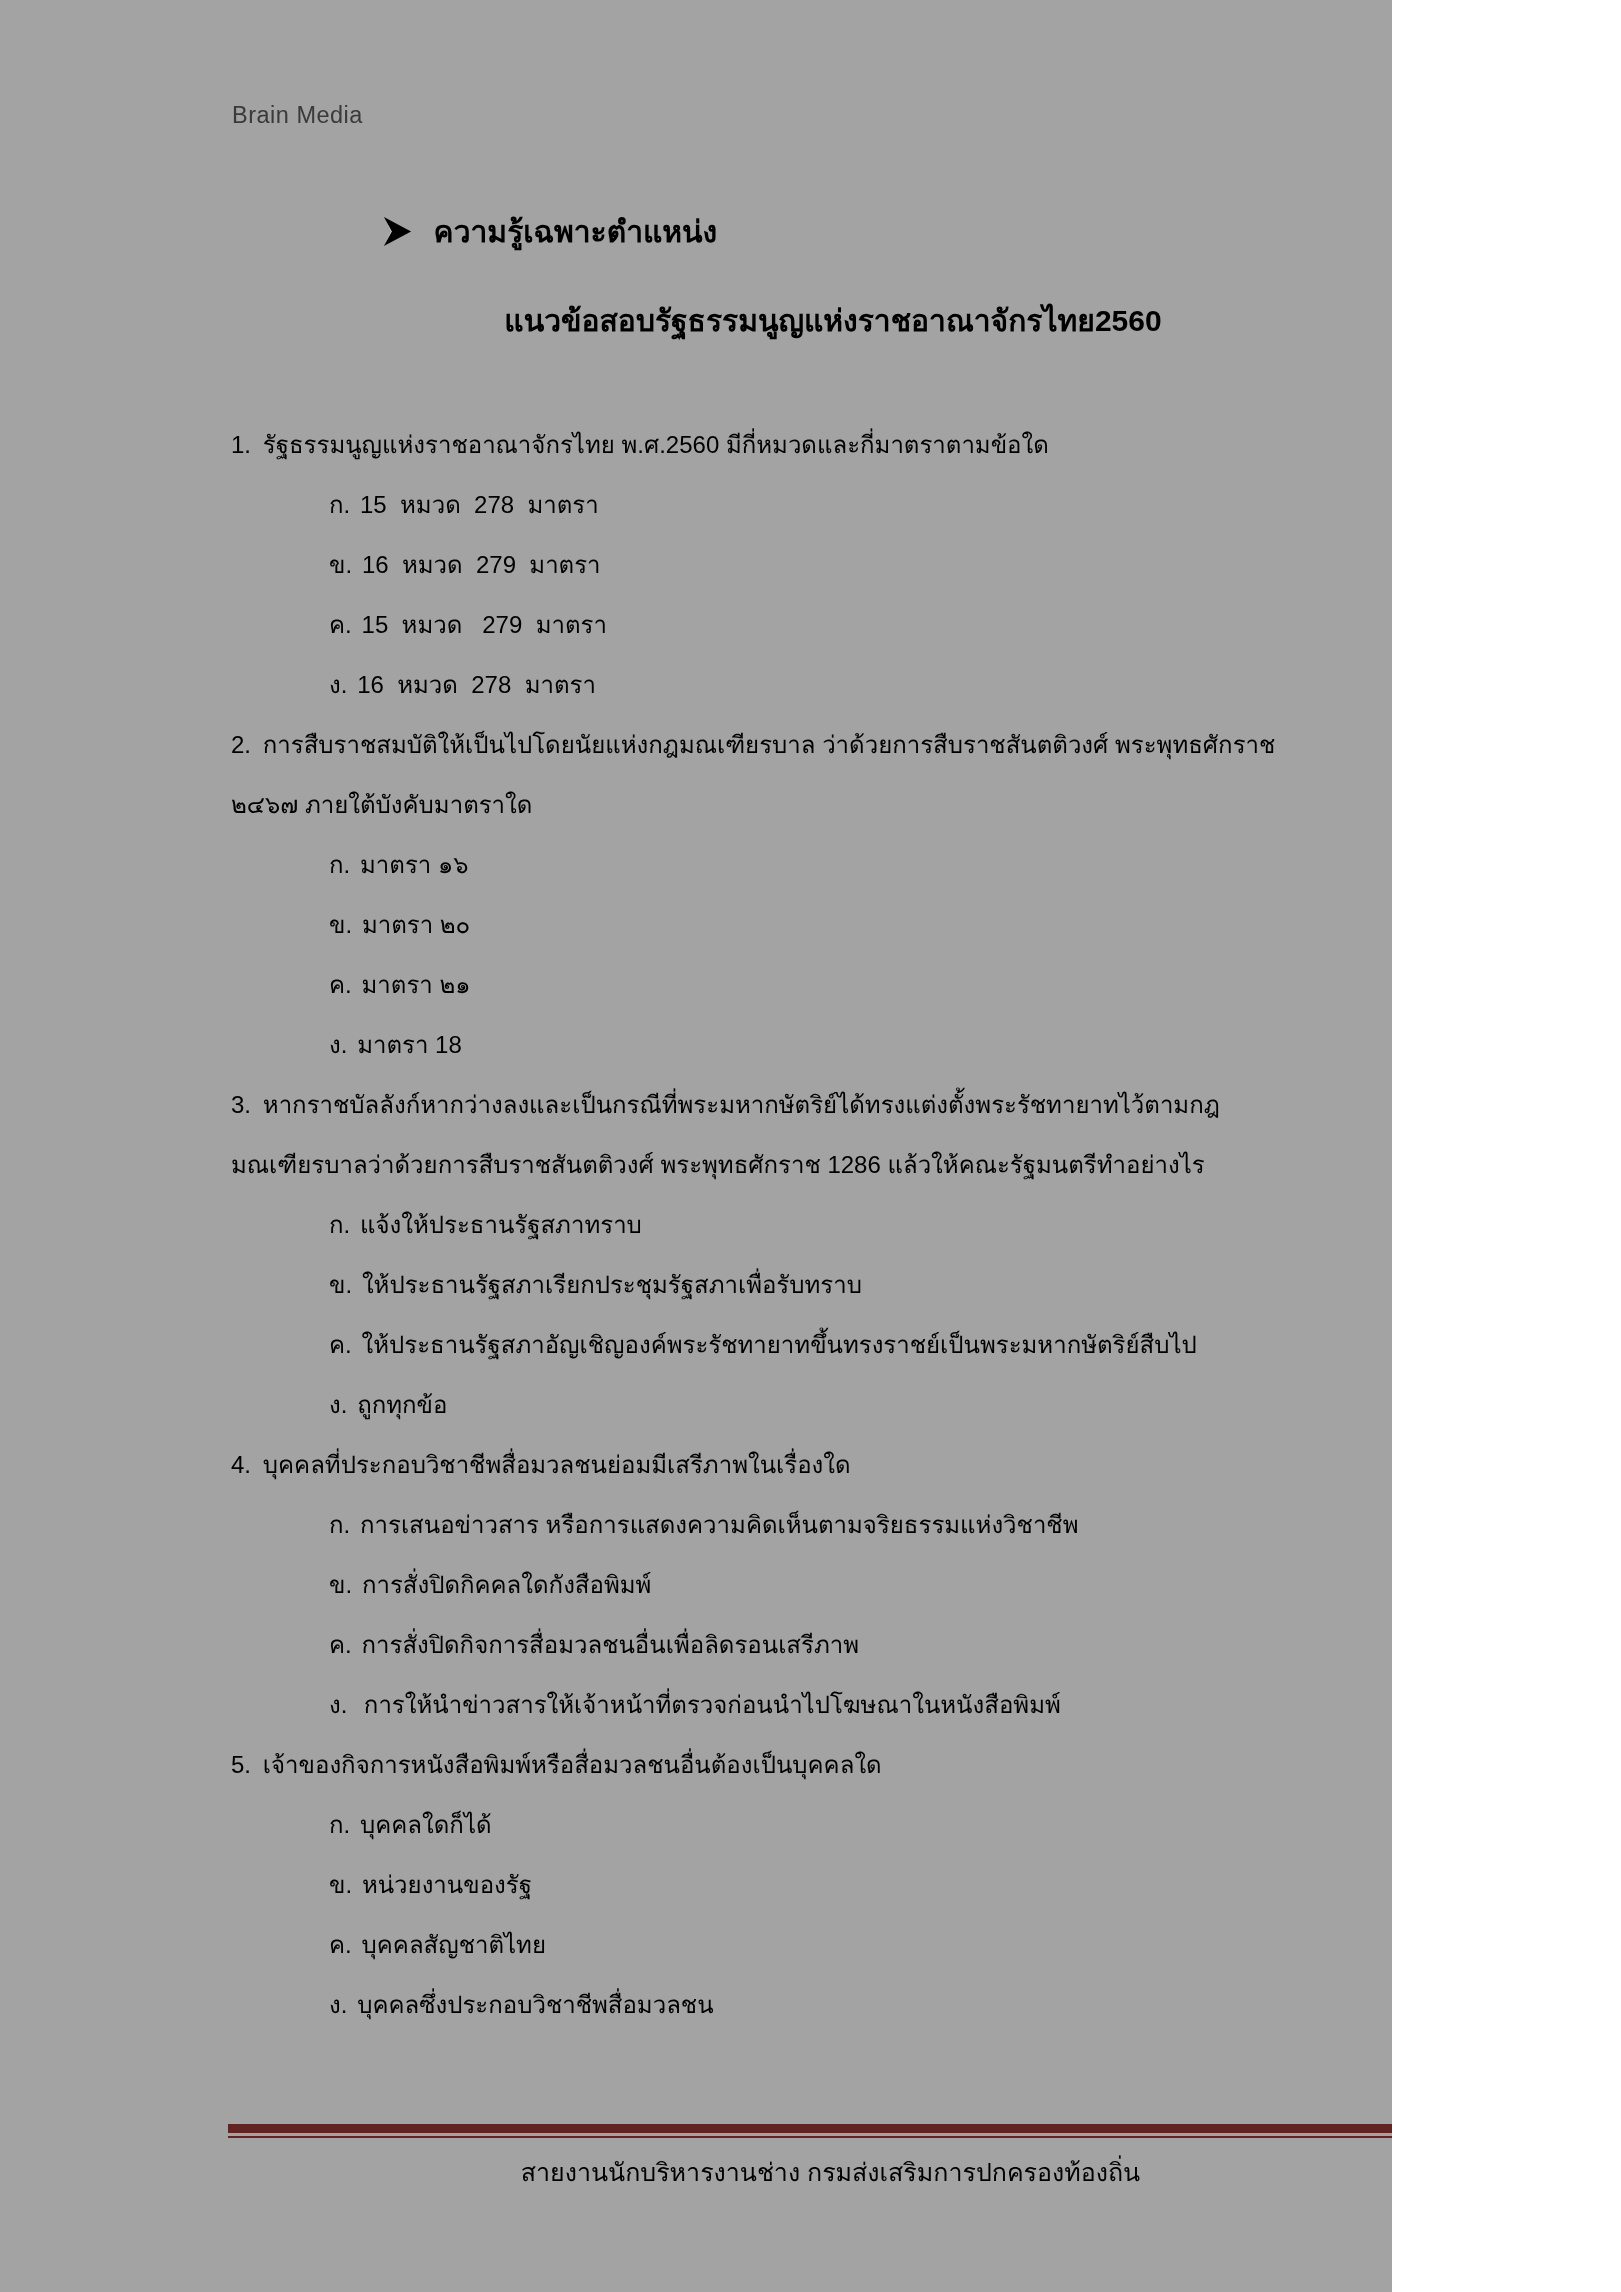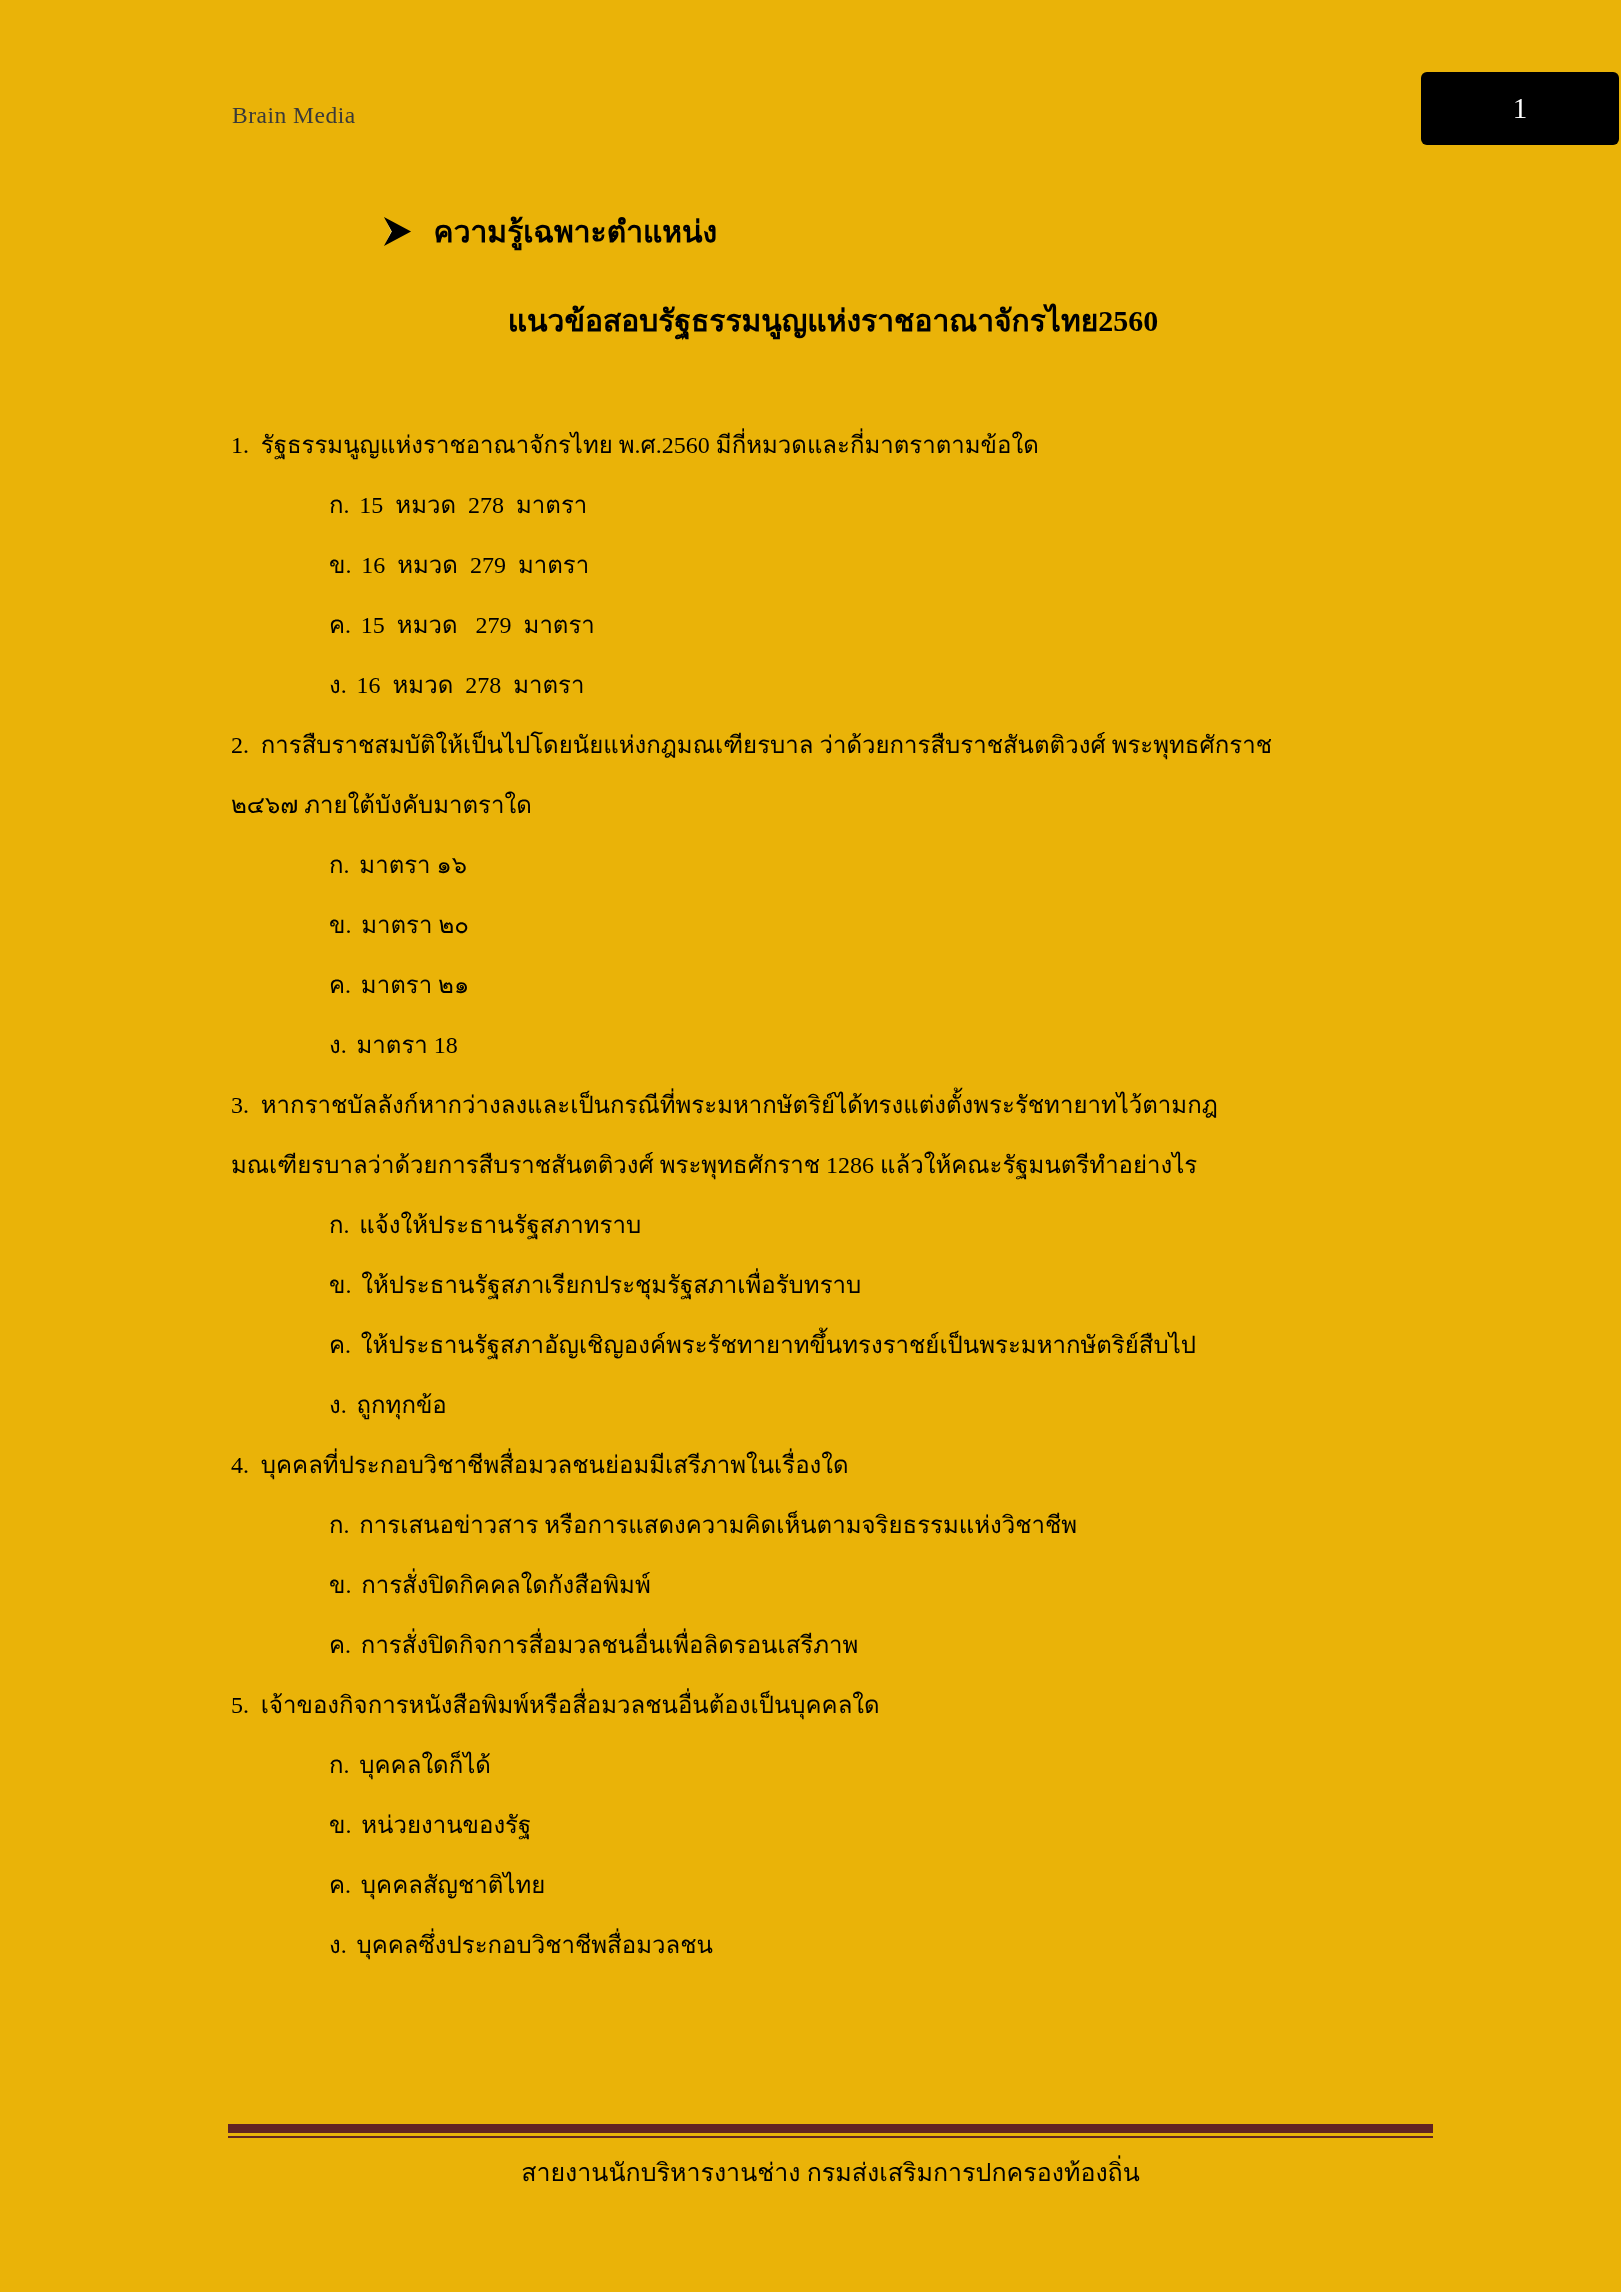--- a/index.html
+++ b/index.html
@@ -1,20 +1,20 @@
 <!DOCTYPE html>
 <html><head>
 <meta charset="utf-8">
 <style>
   html,body{margin:0;padding:0;background:#ffffff;}
   #page{
     position:relative;
-    width:1621px;height:2293px;
-    background:#eab308;
-    font-family:Liberation Serif, serif;
+    width:1392px;height:2293px;
+    background:#a3a3a3;
+    font-family:Liberation Sans, sans-serif;
     color:#000000;
     overflow:hidden;
   }
   .brand{
     position:absolute;left:232px;top:101px;
     font-size:23.5px;line-height:29px;color:#3a3a3a;
     letter-spacing:0.5px;
   }
   .pagebox{
     position:absolute;left:1421px;top:72px;width:198px;height:73px;
@@ -101,20 +101,21 @@
       <div class="row c-row"><span class="c-label">ข.</span><span>ให้ประธานรัฐสภาเรียกประชุมรัฐสภาเพื่อรับทราบ</span></div>
       <div class="row c-row"><span class="c-label">ค.</span><span>ให้ประธานรัฐสภาอัญเชิญองค์พระรัชทายาทขึ้นทรงราชย์เป็นพระมหากษัตริย์สืบไป</span></div>
       <div class="row c-row"><span class="c-label">ง.</span><span>ถูกทุกข้อ</span></div>
     </div>
 
     <div>
       <div class="row"><span class="q-num">4.</span><span>บุคคลที่ประกอบวิชาชีพสื่อมวลชนย่อมมีเสรีภาพในเรื่องใด</span></div>
       <div class="row c-row"><span class="c-label">ก.</span><span>การเสนอข่าวสาร หรือการแสดงความคิดเห็นตามจริยธรรมแห่งวิชาชีพ</span></div>
       <div class="row c-row"><span class="c-label">ข.</span><span>การสั่งปิดกิคคลใดกังสือพิมพ์</span></div>
       <div class="row c-row"><span class="c-label">ค.</span><span>การสั่งปิดกิจการสื่อมวลชนอื่นเพื่อลิดรอนเสรีภาพ</span></div>
+      <div class="row c-row"><span class="c-label">ง.</span><span> การให้นำข่าวสารให้เจ้าหน้าที่ตรวจก่อนนำไปโฆษณาในหนังสือพิมพ์</span></div>
     </div>
 
     <div>
       <div class="row"><span class="q-num">5.</span><span>เจ้าของกิจการหนังสือพิมพ์หรือสื่อมวลชนอื่นต้องเป็นบุคคลใด</span></div>
       <div class="row c-row"><span class="c-label">ก.</span><span>บุคคลใดก็ได้</span></div>
       <div class="row c-row"><span class="c-label">ข.</span><span>หน่วยงานของรัฐ</span></div>
       <div class="row c-row"><span class="c-label">ค.</span><span>บุคคลสัญชาติไทย</span></div>
       <div class="row c-row"><span class="c-label">ง.</span><span>บุคคลซึ่งประกอบวิชาชีพสื่อมวลชน</span></div>
     </div>
 

